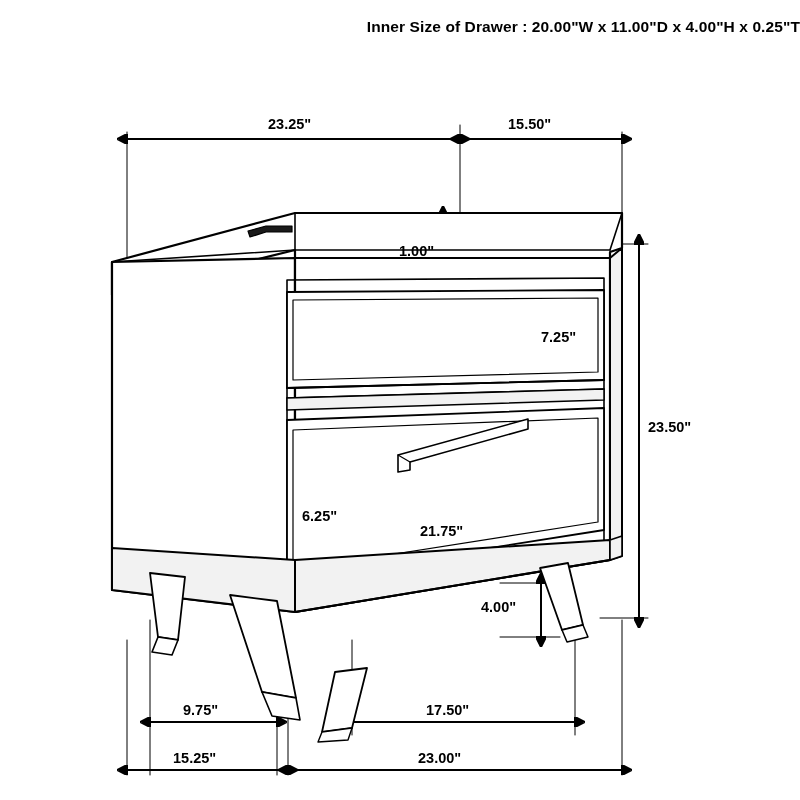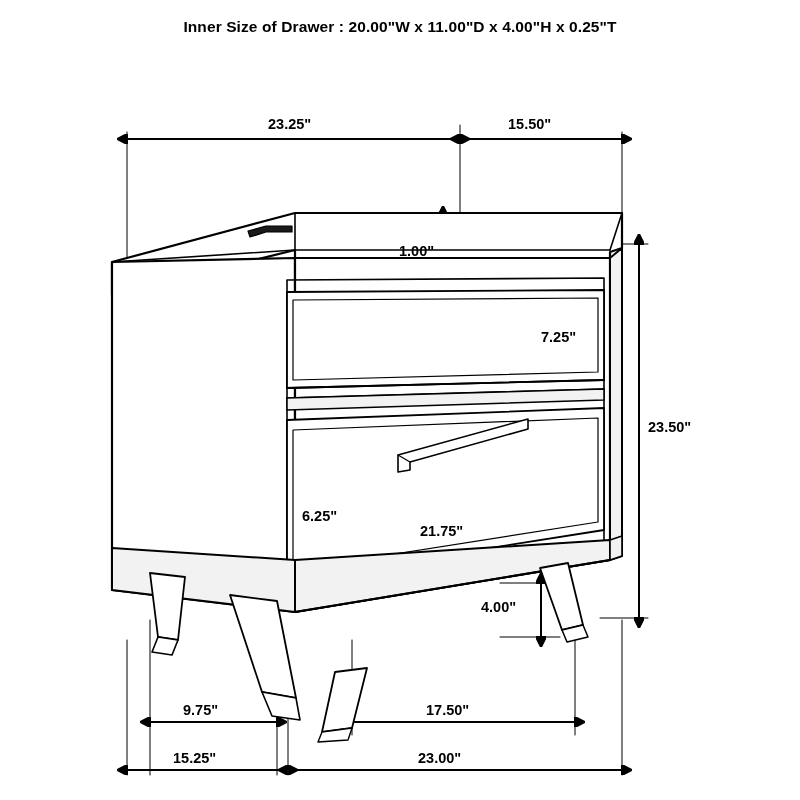--- a/index.html
+++ b/index.html
@@ -18,21 +18,21 @@
   #stage {
     position: relative;
     width: 800px;
     height: 800px;
   }
   #title {
     position: absolute;
     top: 18px;
     left: 0;
     width: 800px;
-    text-align: center;
+    text-align: right;
     font-size: 15.5px;
     font-weight: bold;
     letter-spacing: 0.1px;
     color: #000;
   }
   svg.diagram {
     position: absolute;
     top: 0;
     left: 0;
     width: 800px;

